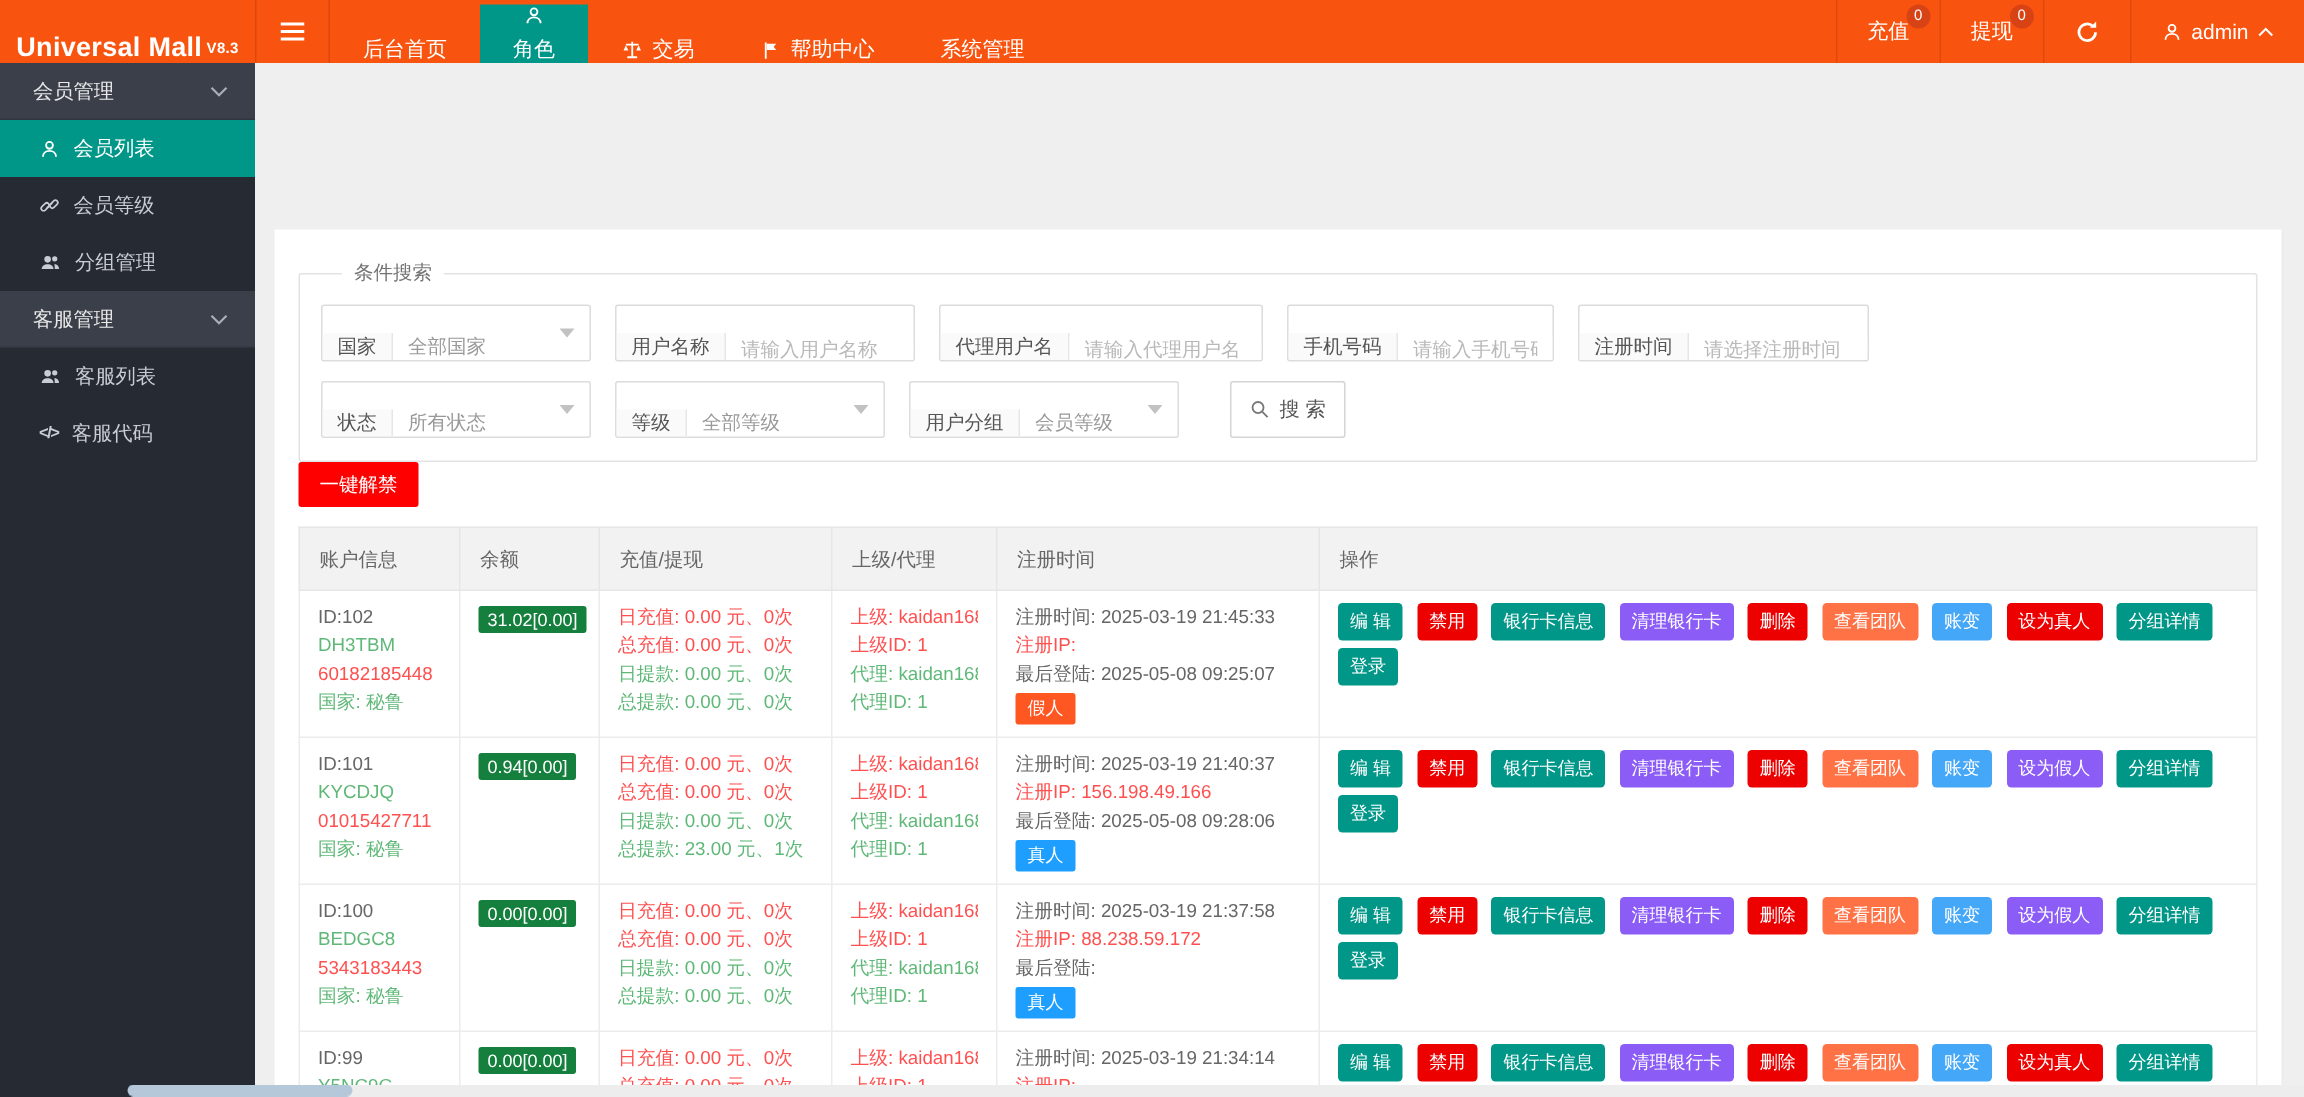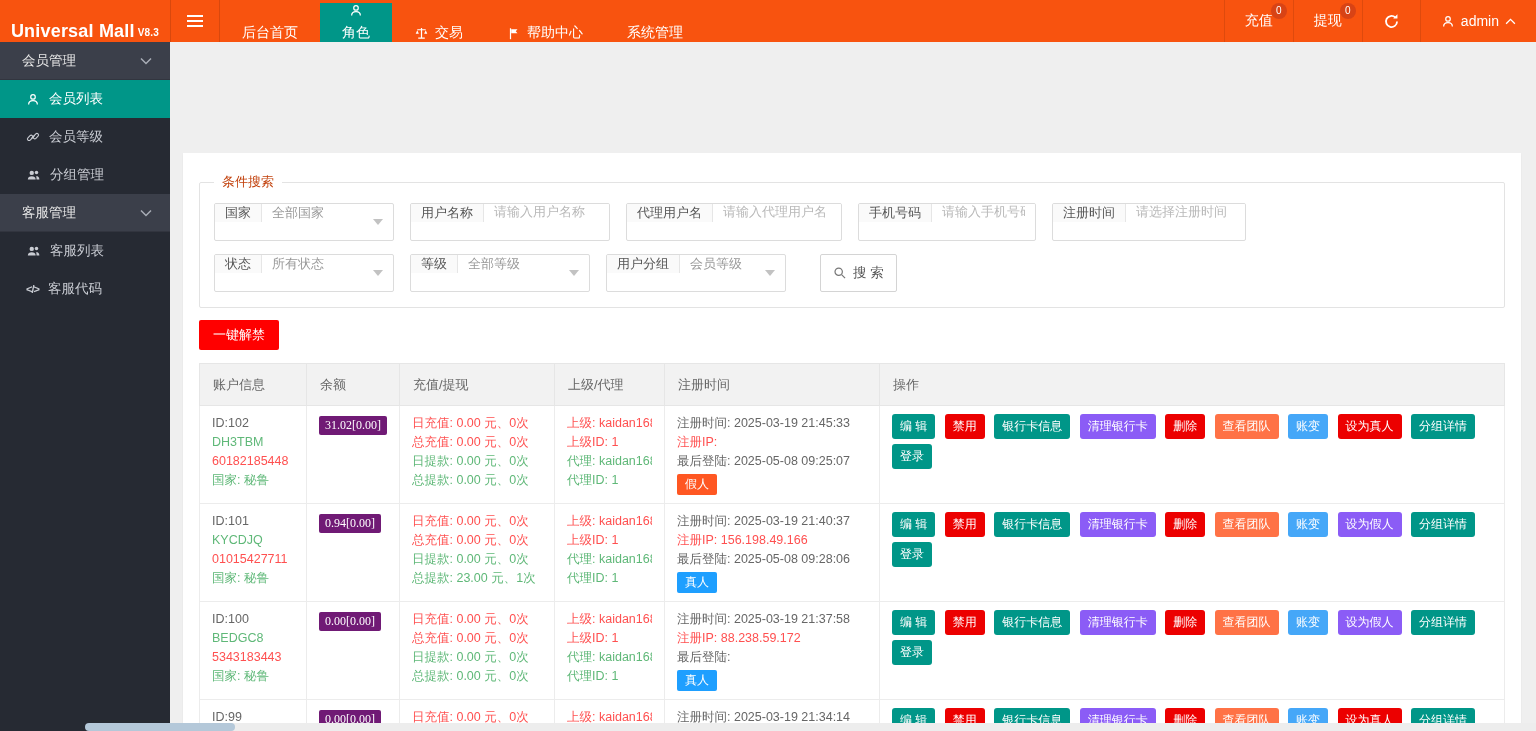--- a/index.html
+++ b/index.html
@@ -28,41 +28,41 @@
   .main { margin-left:170px; height:731px; background:#EFEFEF; position:relative; }
   .crumb-bar { height:42px; background:#fff; border-bottom:1px solid #E8E8E8; display:flex; align-items:center; padding:0 16px; }
   .crumb { color:#777; font-size:13.5px; display:flex; align-items:center; gap:8px; }
   .crumb .crumb-sym { color:#9FA6AD; font-size:15px; }
   .add-btn { position:absolute; top:8px; right:16px; height:28px; padding:0 13px; background:#009688; color:#fff; font-size:13px; border:none; border-radius:2px; display:flex; align-items:center; cursor:pointer; }
 
   .card { margin:111px 15px 0 13px; background:#fff; padding:20px 16px 0; min-height:560px; box-shadow:0 1px 2px rgba(0,0,0,.05); }
 
   
   fieldset.search { border:1px solid #E3E3E3; border-radius:2px; padding:12px 14px 15px; }
-  fieldset.search legend { padding:0 8px; font-size:13px; color:#c2410c; }
+  fieldset.search legend { margin-left:14px; padding:0 8px; font-size:13px; color:#737373; }
   .frow { display:flex; gap:16px; }
   .frow + .frow { margin-top:13px; }
-  .fgroup { display:flex; align-items:flex-start; height:38px; border:1px solid #DCDCDC; border-radius:2px; background:#fff; overflow:hidden; }
+  .fgroup { display:flex; align-items:flex-end; height:38px; border:1px solid #DCDCDC; border-radius:2px; background:#fff; overflow:hidden; }
   .flab { background:#FAFAFA; border-right:1px solid #E6E6E6; display:flex; align-items:center; padding:0 10px; font-size:13px; color:#555; white-space:nowrap; }
   .fval { flex:1; display:flex; align-items:center; padding:0 10px; font-size:13px; color:#999; cursor:pointer; }
   .fgroup input { flex:1; border:none; outline:none; padding:0 10px; font-size:13px; color:#333; font-family:inherit; min-width:0; }
   .fgroup input::placeholder { color:#B9B9B9; }
   .caret { width:0; height:0; border-left:5px solid transparent; border-right:5px solid transparent; border-top:6px solid #C2C2C2; margin:auto 10px auto 0; }
   .w-country{width:180px}.w-username{width:200px}.w-agent{width:216px}.w-phone{width:178px}.w-ip{width:182px}.w-time{width:194px}.w-sel{width:180px}
   .search-btn { height:38px; margin-left:18px; padding:0 12px; background:#fff; border:1px solid #D4D4D4; border-radius:2px; display:flex; align-items:center; gap:6px; font-size:13.5px; color:#555; cursor:pointer; }
 
-  .unban-btn { margin-top:12px; height:30px; padding:0 14px; background:#FF0000; color:#fff; border:none; border-radius:2px; font-size:13px; cursor:pointer; display:inline-block; }
+  .unban-btn { height:30px; padding:0 14px; background:#FF0000; color:#fff; border:none; border-radius:2px; font-size:13px; cursor:pointer; display:inline-block; }
 
   
   table.members { margin-top:13px; width:100%; border-collapse:collapse; table-layout:fixed; }
   table.members th { background:#F2F2F2; border:1px solid #E6E6E6; height:42px; text-align:left; padding:0 13px; font-weight:normal; font-size:13px; color:#666; }
   table.members td { border:1px solid #ECECEC; vertical-align:top; padding:8px 12px; height:77px; }
   .ln { line-height:19px; font-size:12.5px; white-space:nowrap; overflow:hidden; }
   .c-dark{color:#666}.c-green{color:#5FB878}.c-red{color:#FF5050}
-  .badge-blue { display:inline-block; margin-top:2px; background:#701a75; color:#fff; font-size:12px; padding:2px 6px; border-radius:2px; white-space:nowrap;font-family:Liberation Serif, serif; }
+  .badge-blue { display:inline-block; margin-top:2px; background:#15803d; color:#fff; font-size:12px; padding:2px 6px; border-radius:2px; white-space:nowrap; }
   .tag { display:inline-block; margin-top:3px; color:#fff; font-size:12px; padding:2px 8px; border-radius:2px; }
   .tag[data-type="fake"]{ background:#FF5722; }
   .tag[data-type="real"]{ background:#1E9FFF; }
   .act { display:inline-block; margin:0 5px 5px 0; padding:4px 8px; border-radius:3px; color:#fff; font-size:12px; cursor:pointer; white-space:nowrap; }
   .act[data-type="teal"]{background:#009688}
   .act[data-type="red"]{background:#EC0000}
   .act[data-type="green"]{background:#8b5cf6}
   .act[data-type="orange"]{background:#FF7246}
   .act[data-type="blue"]{background:#45A7F8}
 

